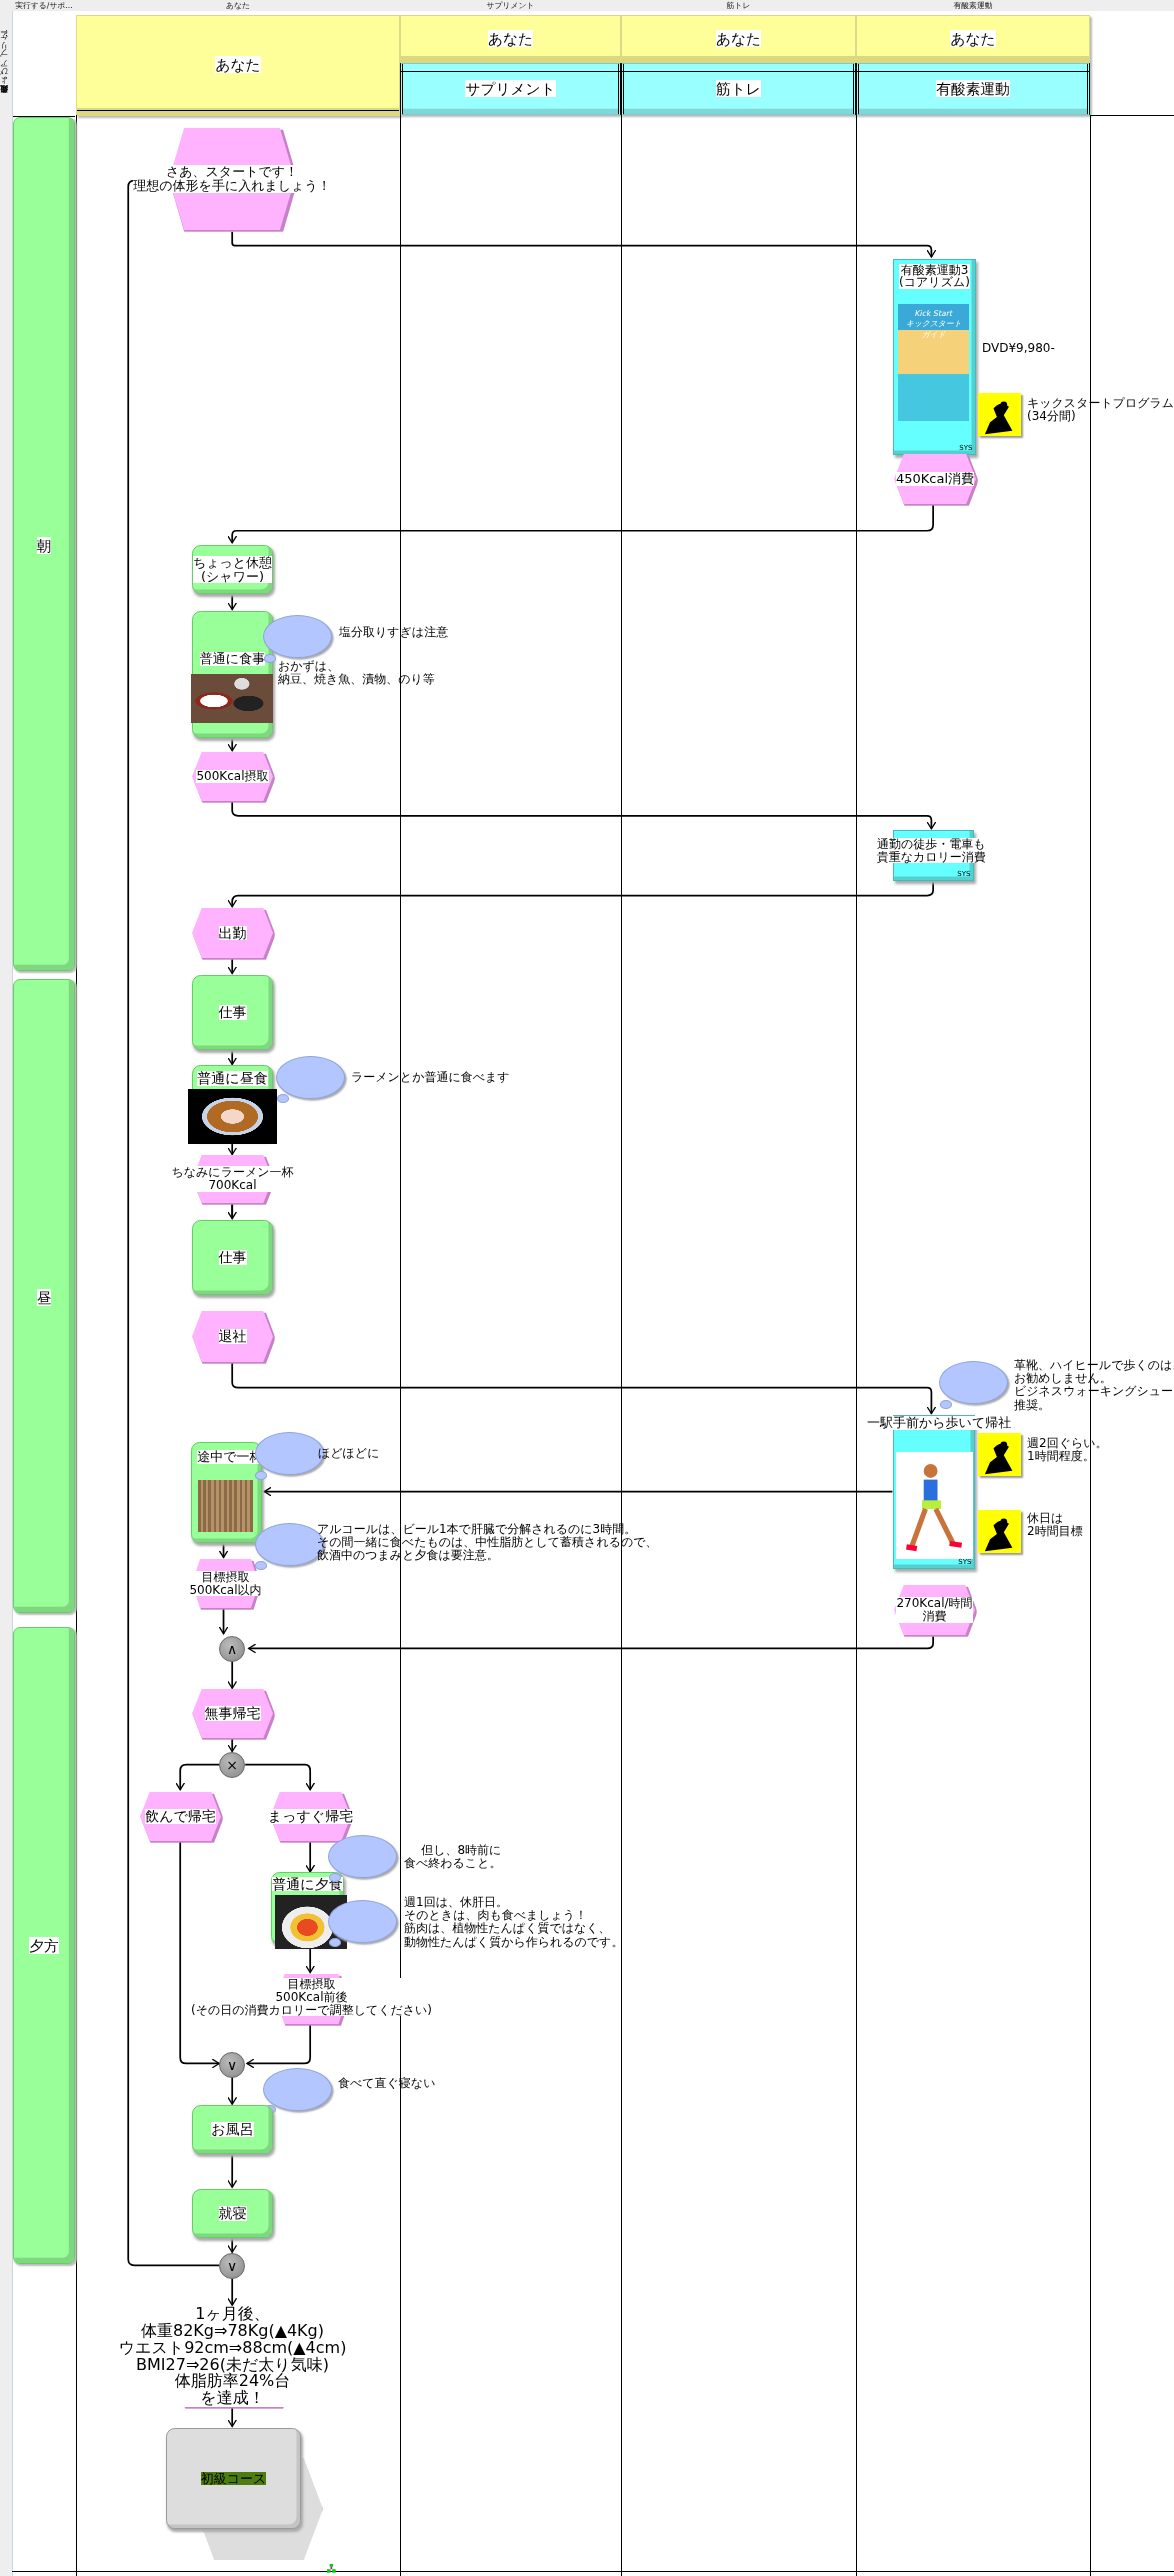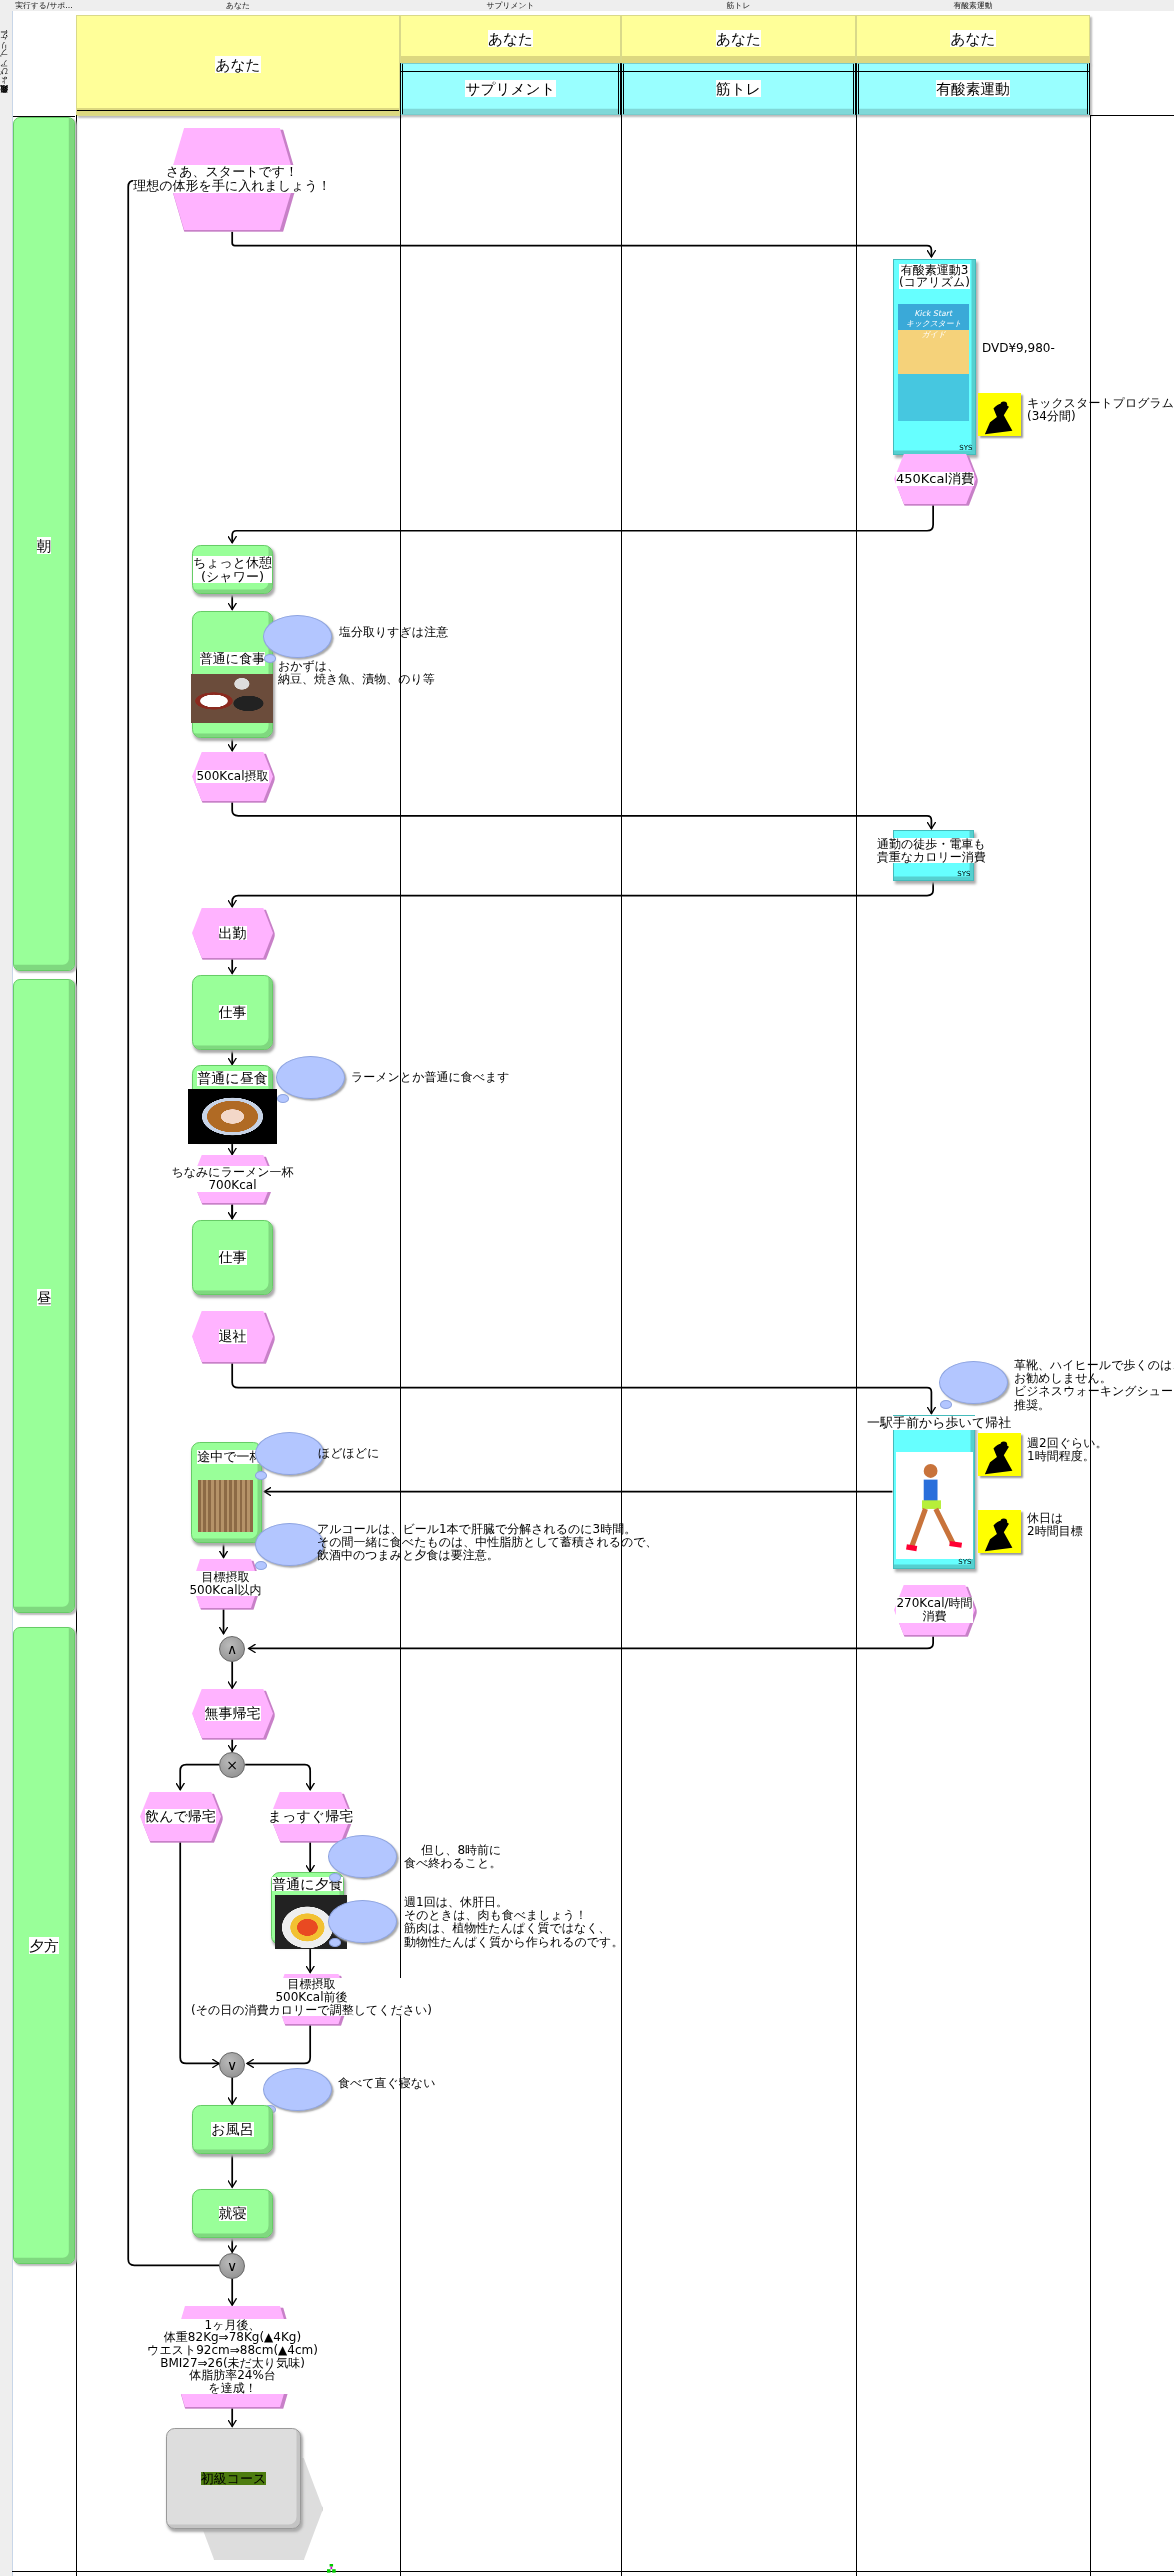--- a/index.html
+++ b/index.html
@@ -330,21 +330,21 @@
   <span class="txt">お風呂</span>
 </div>
 <div class="abs func" style="left:192px;top:2189px;width:81px;height:49px;">
   <span class="txt">就寝</span>
 </div>
 <div class="abs conn" style="left:219px;top:2253px;">
     <span>∨</span>
   </div>
 
 <div class="abs ev" style="left:170px;top:2306px;width:125px;height:101px;">
-  <span class="txt" style="font-size:12px;text-align:center;display:inline-block;">1ヶ月後、
+  <span class="txt" style="font-size:16px;text-align:center;display:inline-block;">1ヶ月後、
 体重82Kg⇒78Kg(▲4Kg)
 ウエスト92cm⇒88cm(▲4cm)
 BMI27⇒26(未だ太り気味)
 体脂肪率24%台
 を達成！</span>
 </div>
 
 <div class="abs" style="left:195px;top:2458px;width:128px;height:102px;background:#ddd;clip-path:polygon(0 0,85% 0,100% 50%,85% 100%,15% 100%,0 50%);box-shadow:1.7px 1.7px 1.7px #aaa;"></div>
 <div class="abs grey" style="left:166px;top:2428px;width:135px;height:101px;display:flex;align-items:center;justify-content:center;">
   <span class="txt" style="font-size:13px;">初級コース</span>

